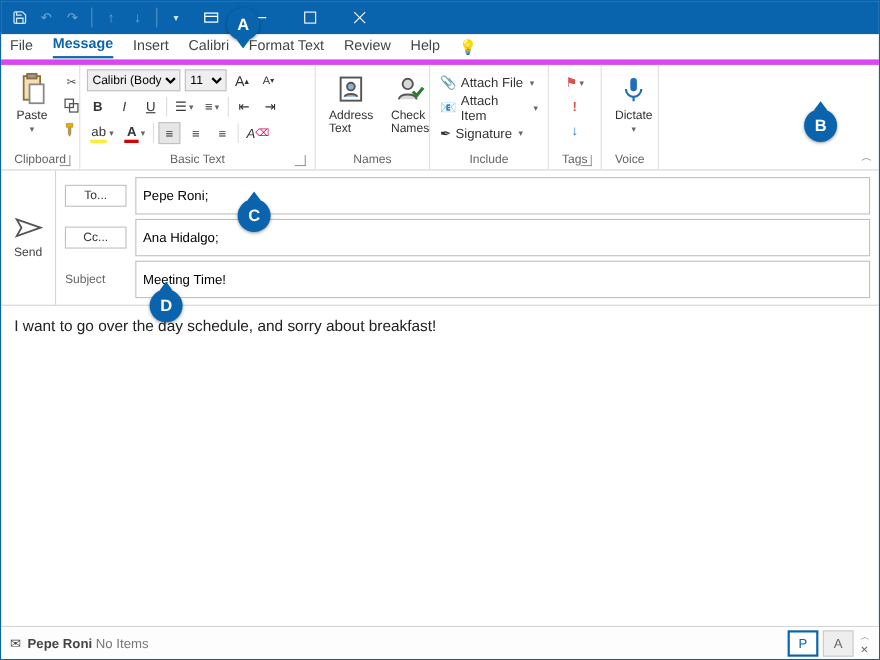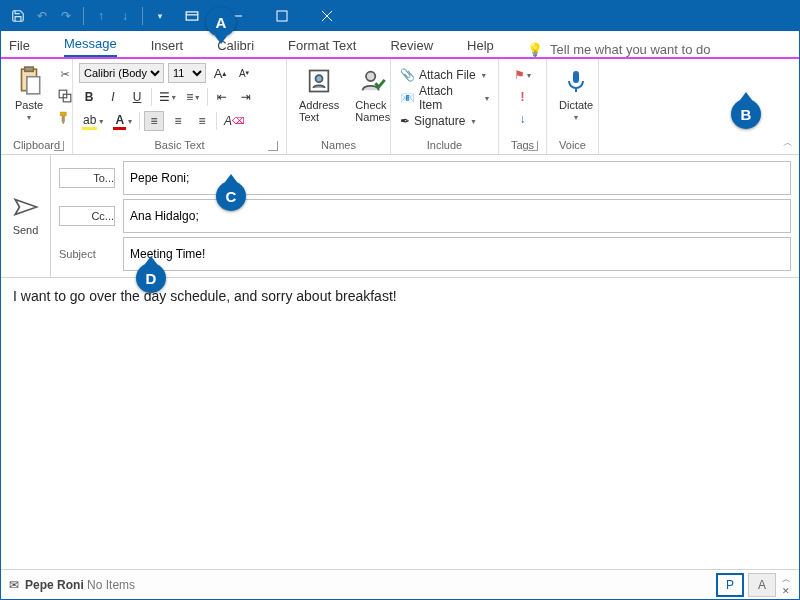--- a/index.html
+++ b/index.html
@@ -4,23 +4,23 @@
 <style>
   * { box-sizing: border-box; margin: 0; padding: 0; font-family: "Segoe UI", Arial, sans-serif; }
   body { width: 800px; height: 600px; background: #fff; border: 1px solid #0a64ad; font-size: 12px; color: #333; overflow: hidden; position: relative; }
   .titlebar { height: 30px; background: #0a64ad; color: #fff; display: flex; align-items: center; font-size: 12px; }
   .qat { display: flex; align-items: center; gap: 6px; padding-left: 8px; }
   .qat .qicon { width: 18px; height: 18px; display: flex; justify-content: center; align-items: center; color: #cfe7f8; }
   .qat .sep { width: 1px; height: 18px; background: rgba(255,255,255,0.3); margin: 0 2px; }
   .title-text { flex: 1; text-align: center; font-size: 12px; color: #fff; }
   .winbtns { display: flex; align-items: center; }
   .winbtns div { width: 45px; height: 30px; display:flex;justify-content:center;align-items:center; color:#fff;}
-  .tabbar { height: 28px; display: flex; align-items: flex-end; padding: 0 8px; border-bottom: 2px solid #d946ef; gap: 34px; font-size: 13px; color:#444;}
+  .tabbar { height: 28px; display: flex; align-items: center; padding: 0 8px; border-bottom: 5px solid #d946ef; gap: 18px; font-size: 13px; color:#444;}
   .tabbar .tab { padding-bottom: 4px; cursor:pointer;}
-  .tabbar .tab.active { color:#0a64ad; border-bottom:2px solid #0a64ad; font-weight:400;}
+  .tabbar .tab.active { color:#0a64ad; border-bottom:2px solid #0a64ad; font-weight:700;}
   .tell { display:flex; align-items:center; color:#666; gap:6px; }
   .ribbon { height: 96px; border-bottom:1px solid #d4d4d4; display:flex; font-size:11px; position:relative;}
   .group { border-right:1px solid #e0e0e0; display:flex; flex-direction:column; padding:4px 6px 0 6px; }
   .group-body { flex:1; display:flex; align-items:flex-start; gap:4px;}
   .group-label { text-align:center; font-size:11px; color:#666; padding:2px 0 3px 0; position:relative;}
   .launcher { position:absolute; right:2px; bottom:3px; width:10px; height:10px; border:1px solid #999; border-top:none; border-left:none;}
   .bigbtn { display:flex; flex-direction:column; align-items:center; justify-content:flex-start; padding:2px 6px; gap:2px; cursor:pointer; color:#333;}
   .bigbtn .icon { width:32px; height:32px; display:flex; align-items:center;justify-content:center;}
   .bigbtn .lbl { text-align:left; line-height:1.1; font-size:11px;}
   .clipcol { display:flex; flex-direction:column; gap:4px; justify-content:flex-start; padding-top:2px;}
@@ -30,21 +30,21 @@
   .bt-row { display:flex; align-items:center; gap:4px; }
   select.font { width:85px; height:20px; font-size:11px; border:1px solid #c0c0c0;}
   select.size { width:38px; height:20px; font-size:11px; border:1px solid #c0c0c0;}
   .ibtn { min-width:20px; height:20px; border:1px solid transparent; display:flex; align-items:center; justify-content:center; cursor:pointer; padding:0 2px; font-size:12px; color:#333;}
   .ibtn.dd::after { content:"▾"; font-size:8px; margin-left:2px; color:#666;}
   .compose { display:flex; border-bottom:1px solid #d4d4d4;}
   .sendcol { width:50px; display:flex; flex-direction:column; align-items:center; justify-content:center; gap:4px; padding:10px 0; border-right:1px solid #d4d4d4; cursor:pointer;}
   .sendcol .lbl{ font-size:11px;color:#444;}
   .fields { flex:1; display:flex; flex-direction:column; padding:6px 8px 6px 8px; gap:4px;}
   .fieldrow { display:flex; align-items:center; gap:8px;}
-  .fieldbtn { width:56px; height:20px; border:1px solid #c0c0c0; background:#fff; font-size:11px; color:#333; cursor:pointer; text-align:right; line-height:18px;}
+  .fieldbtn { width:56px; height:20px; border:1px solid #c0c0c0; background:#fff; font-size:11px; color:#333; cursor:pointer; text-align:center; line-height:18px;}
   .fieldlabel { width:56px; font-size:11px; color:#666; text-align:left;}
   .fieldinput { flex:1; height:20px; border:1px solid #c0c0c0; padding:16px 6px; font-size:12px;}
   .bodyarea { padding:10px 12px; font-size:14px; color:#222; height:250px; outline:none;}
   .statusbar { position:absolute; bottom:0; left:0; right:0; height:30px; border-top:1px solid #d4d4d4; display:flex; align-items:center; padding:0 8px; font-size:12px; color:#444; background:#fdfdfd;}
   .statusbar .spacer{flex:1;}
   .sqbtn { width:28px;height:24px;border:1px solid #c9c9c9;background:#eee;display:flex;align-items:center;justify-content:center;margin-left:4px;font-size:12px;color:#666;cursor:pointer;}
   .sqbtn.active{border:2px solid #0a64ad;background:#fff;color:#0a64ad;}
   .updn { display:flex; flex-direction:column; margin-left:6px; font-size:9px; color:#666;}
   
   .bubble { position:absolute; width:30px;height:30px;border-radius:50%; background:#0a64ad; color:#fff; font-weight:bold; font-size:15px; display:flex; align-items:center; justify-content:center; box-shadow:0 1px 3px rgba(0,0,0,0.4);}
@@ -102,21 +102,20 @@
 <div class="tabbar">
   <div class="tab">File</div>
   <div class="tab active">Message</div>
   <div class="tab">Insert</div>
   <div class="tab">Calibri</div>
   <div class="tab">Format Text</div>
   <div class="tab">Review</div>
   <div class="tab">Help</div>
   <div class="tell">
     <span>💡</span>
-    <span>Tell me what you want to do</span>
   </div>
 </div>
 
 <div class="ribbon">
 
   <div class="group" style="width:72px">
     <div class="group-body">
       <div class="bigbtn">
         <span class="icon">
             <svg width="26" height="30" viewBox="0 0 24 28" fill="none" stroke="#8a6d3b" stroke-width="1.5">

